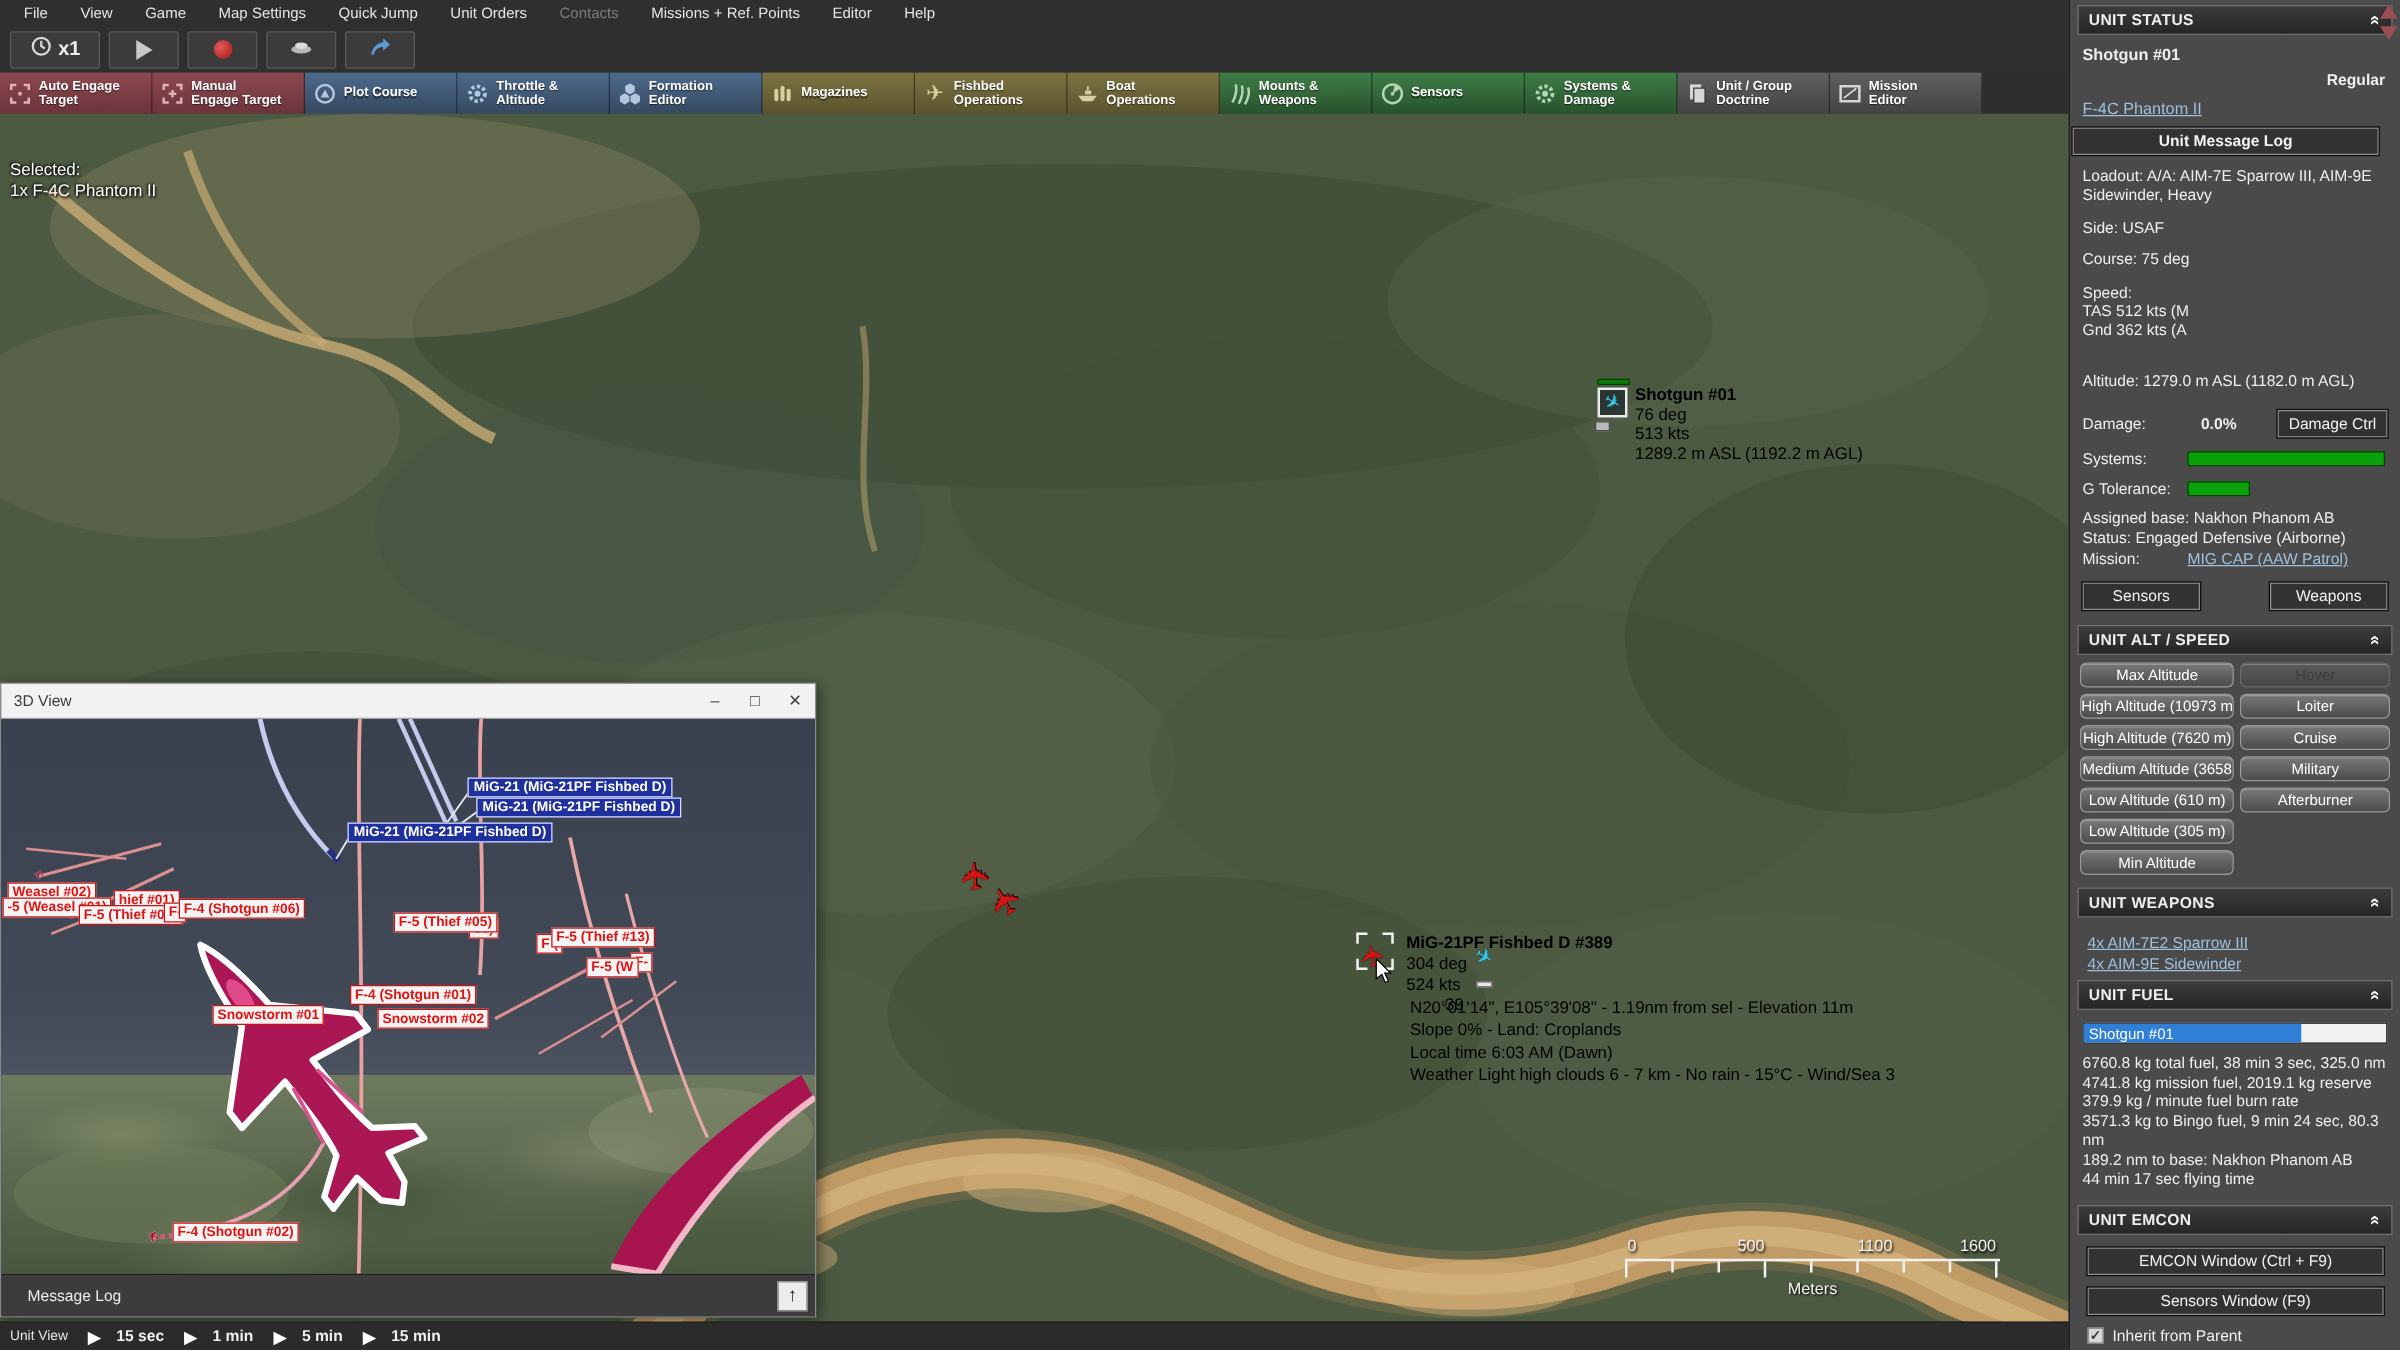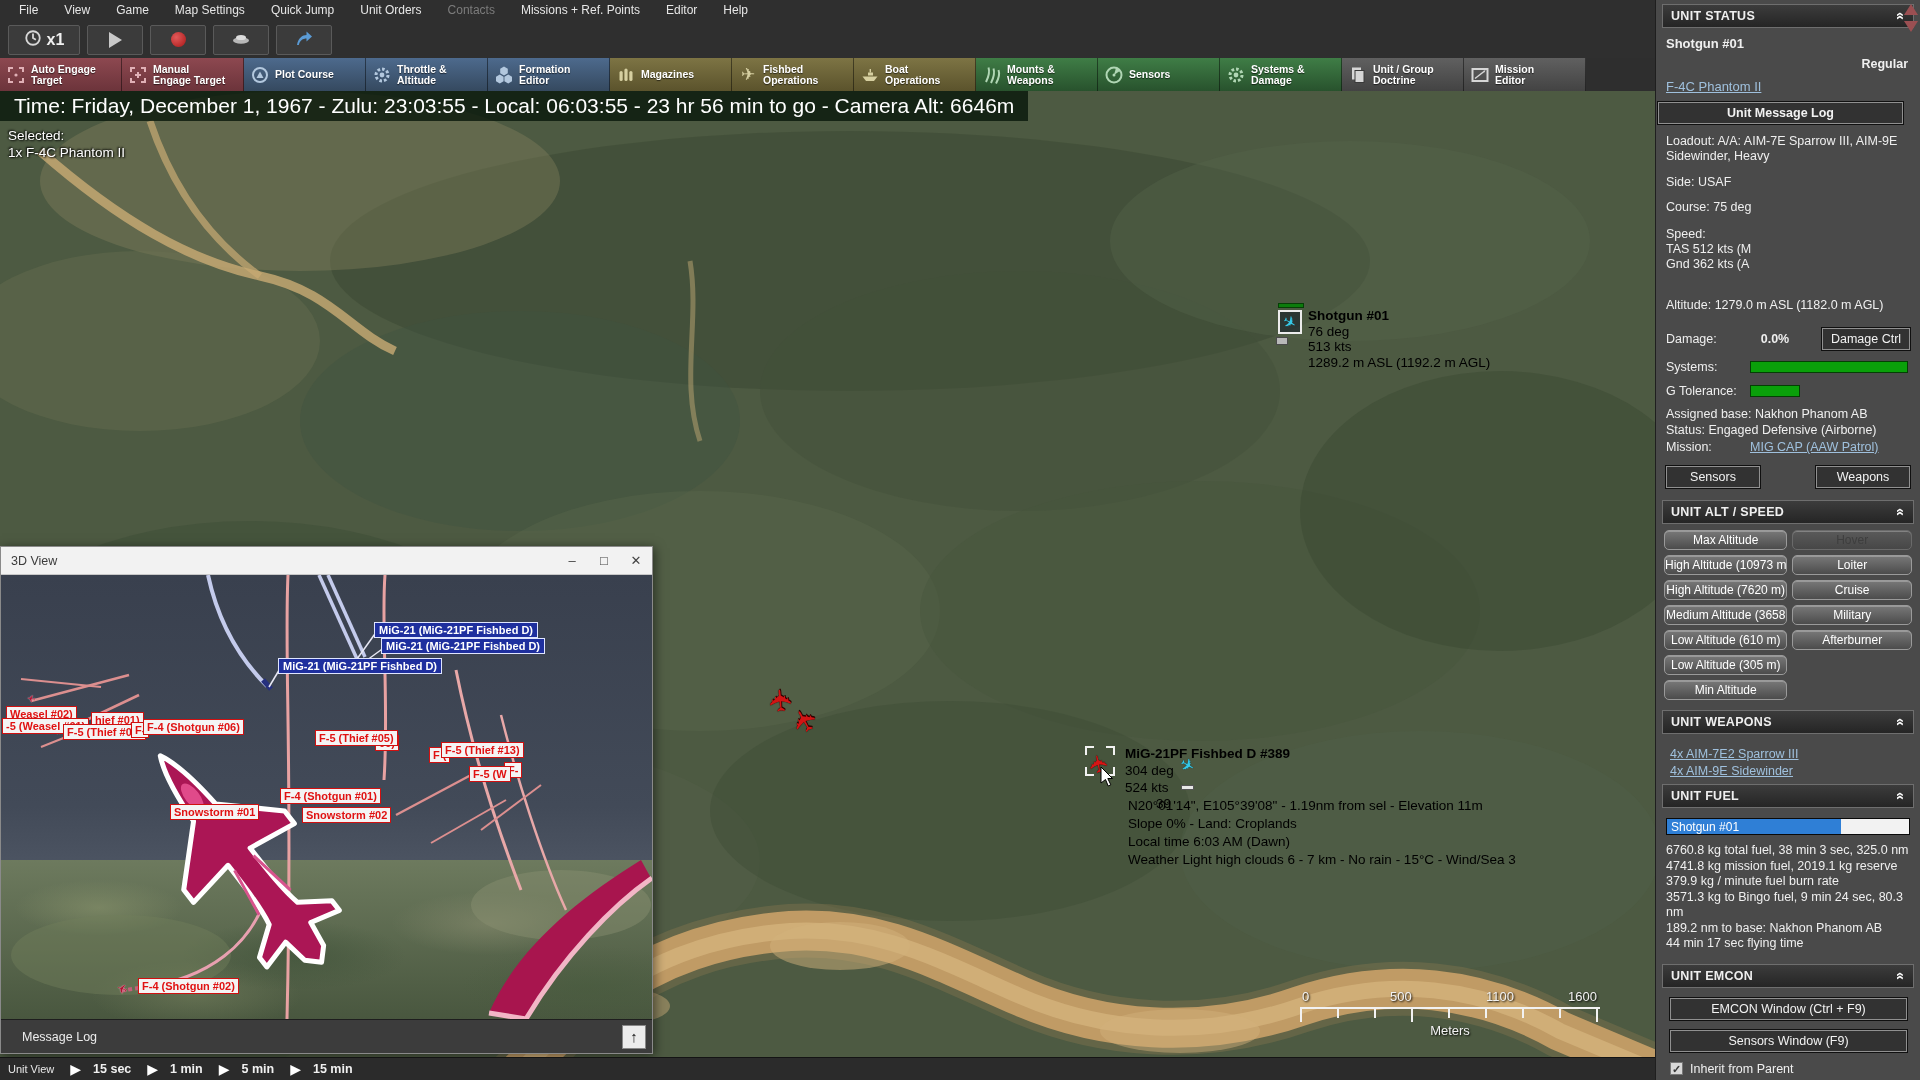--- a/index.html
+++ b/index.html
@@ -398,21 +398,20 @@
       <path d="M150,30 C170,90 205,145 260,185" fill="none" stroke="#c9ab74" stroke-width="7" opacity="0.7"></path>
       <path d="M690,170 C700,230 680,290 700,350" fill="none" stroke="#b5a070" stroke-width="5" opacity="0.55"></path>
       <path d="M500,1000 C545,955 570,930 605,905 C660,865 720,845 790,840 C880,835 940,870 1020,905 C1100,940 1200,950 1300,915 C1390,885 1480,895 1560,940 L1655,980" fill="none" stroke="#8f7b4f" stroke-width="54" opacity="0.35"></path>
       <path d="M500,1000 C545,955 570,930 605,905 C660,865 720,845 790,840 C880,835 940,870 1020,905 C1100,940 1200,950 1300,915 C1390,885 1480,895 1560,940 L1655,980" fill="none" stroke="#caa168" stroke-width="40" opacity="0.9"></path>
       <path d="M500,1000 C545,955 570,930 605,905 C660,865 720,845 790,840 C880,835 940,870 1020,905 C1100,940 1200,950 1300,915 C1390,885 1480,895 1560,940 L1655,980" fill="none" stroke="#dbbb84" stroke-width="16" opacity="0.6"></path>
       <ellipse cx="840" cy="855" rx="70" ry="24" fill="#d2b27c" opacity="0.5"></ellipse>
       <ellipse cx="1180" cy="940" rx="80" ry="22" fill="#d2b27c" opacity="0.45"></ellipse>
       <ellipse cx="620" cy="915" rx="50" ry="18" fill="#d2b27c" opacity="0.45"></ellipse>
     </svg>
 
-    <div class="timebar">Time: Friday, December 1, 1967 - Zulu: 23:03:55 - Local: 06:03:55 - 23 hr 56 min to go -  Camera Alt: 6646m</div>
     <div class="selected-block">
       <div>Selected:</div>
       <div>1x F-4C Phantom II</div>
     </div>
 
     <div class="unit-marker">
       <div class="healthbar"></div>
       <div class="unit-box">
           <span class="pl">✈</span>
         </div>

